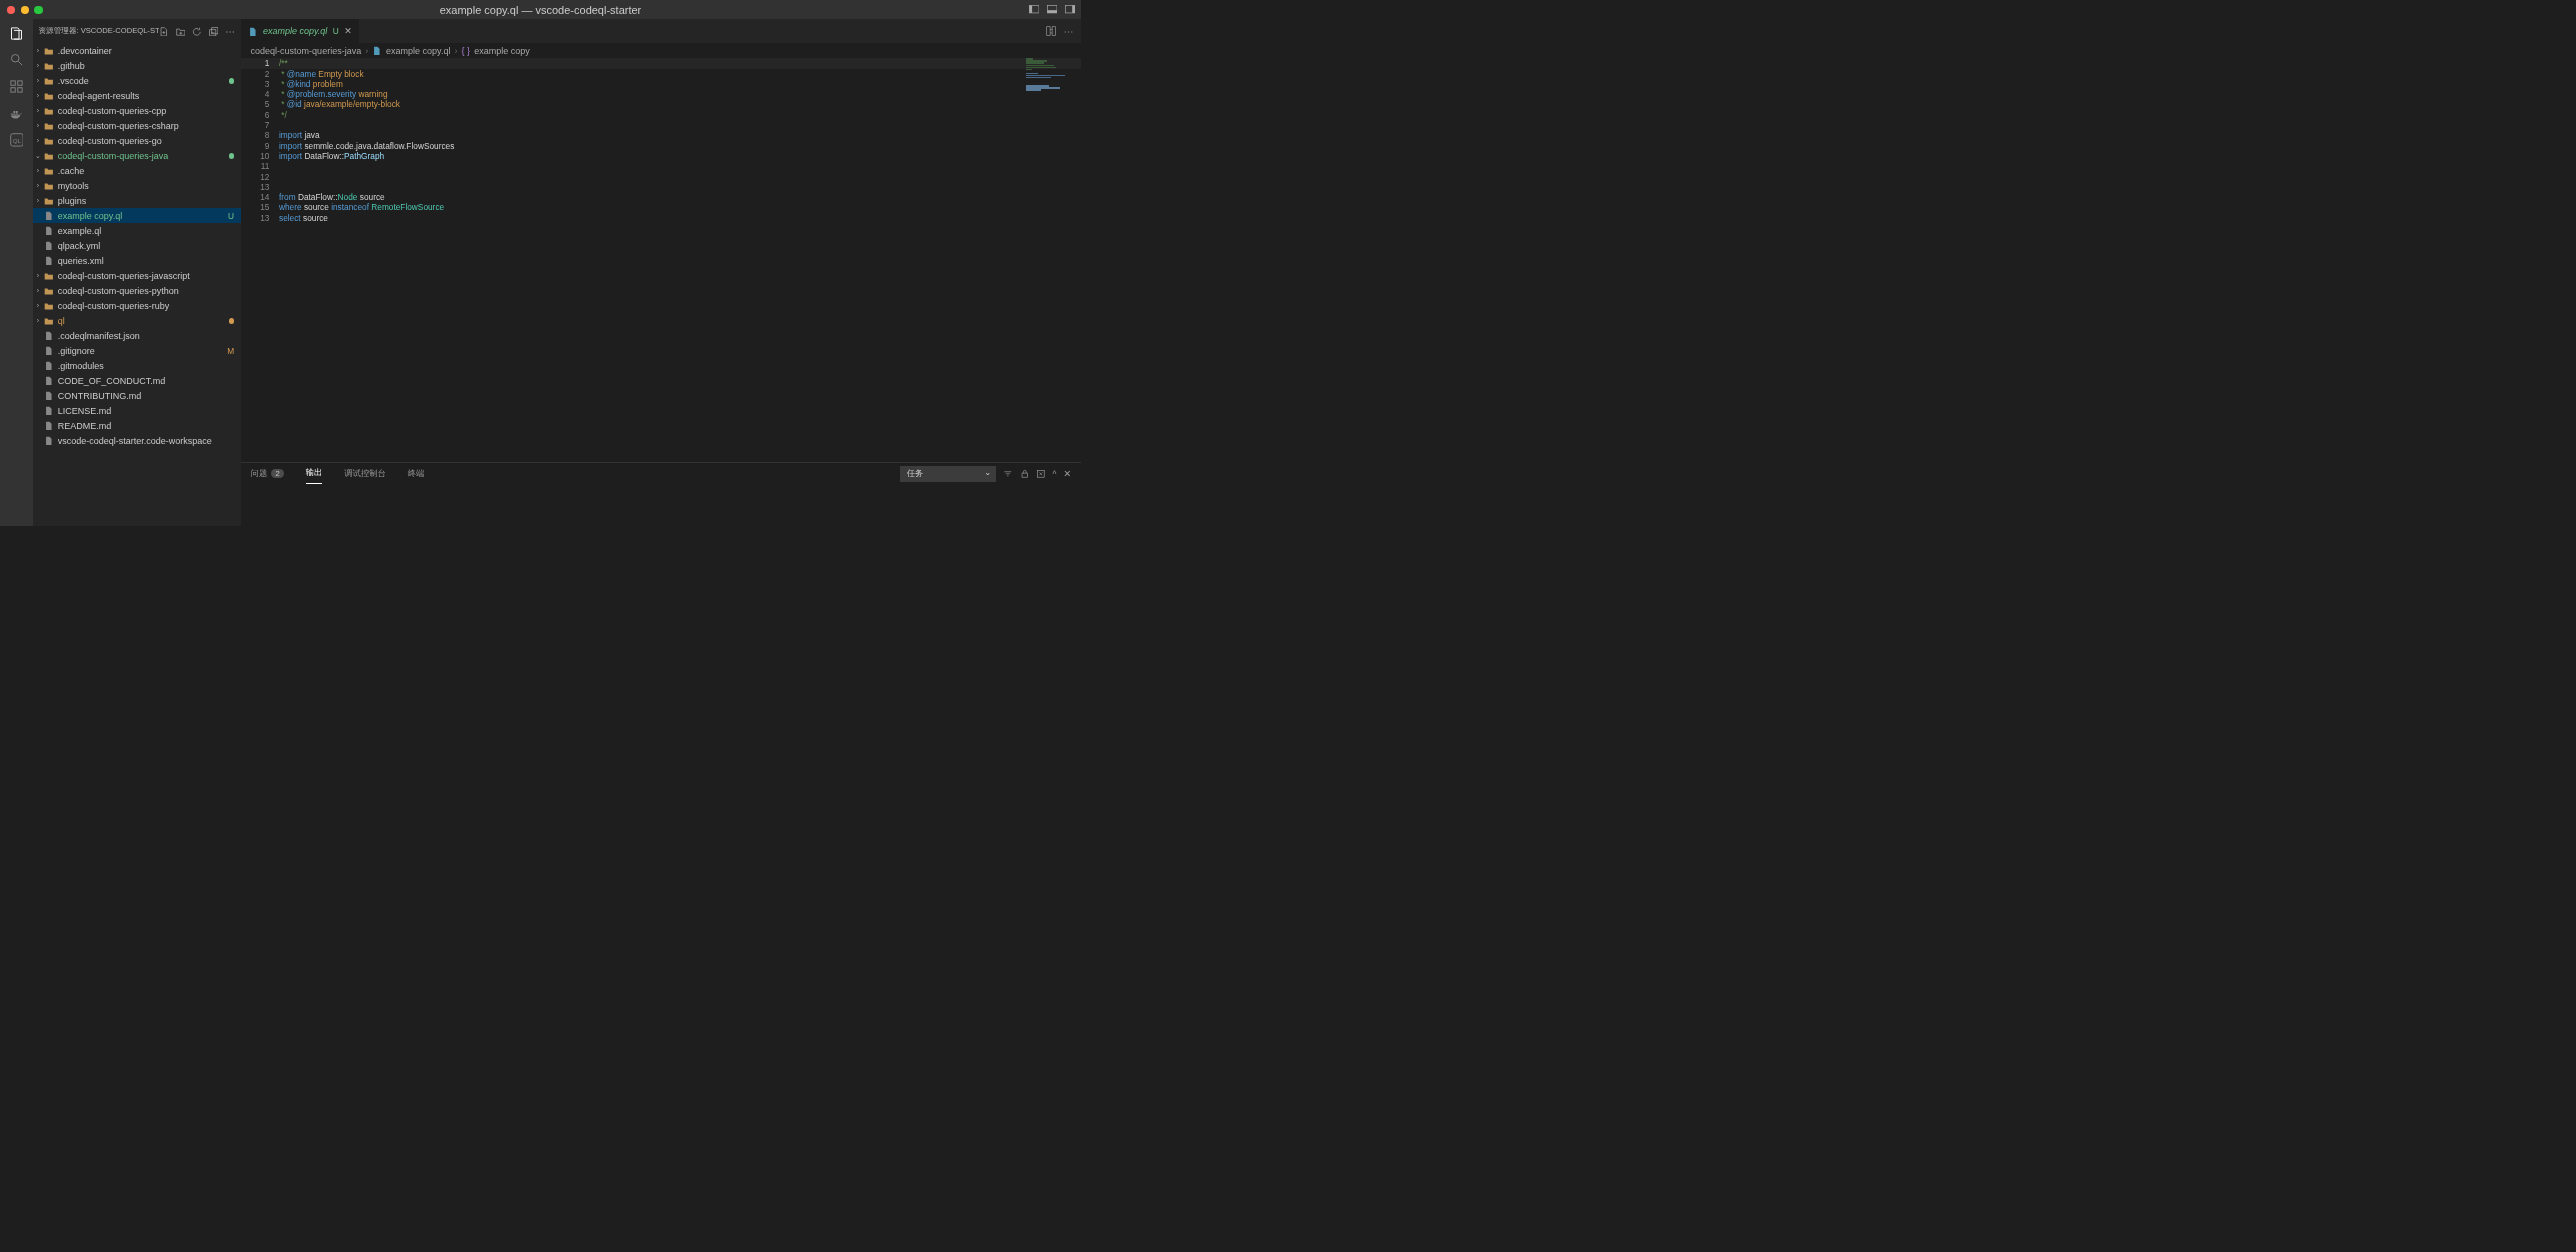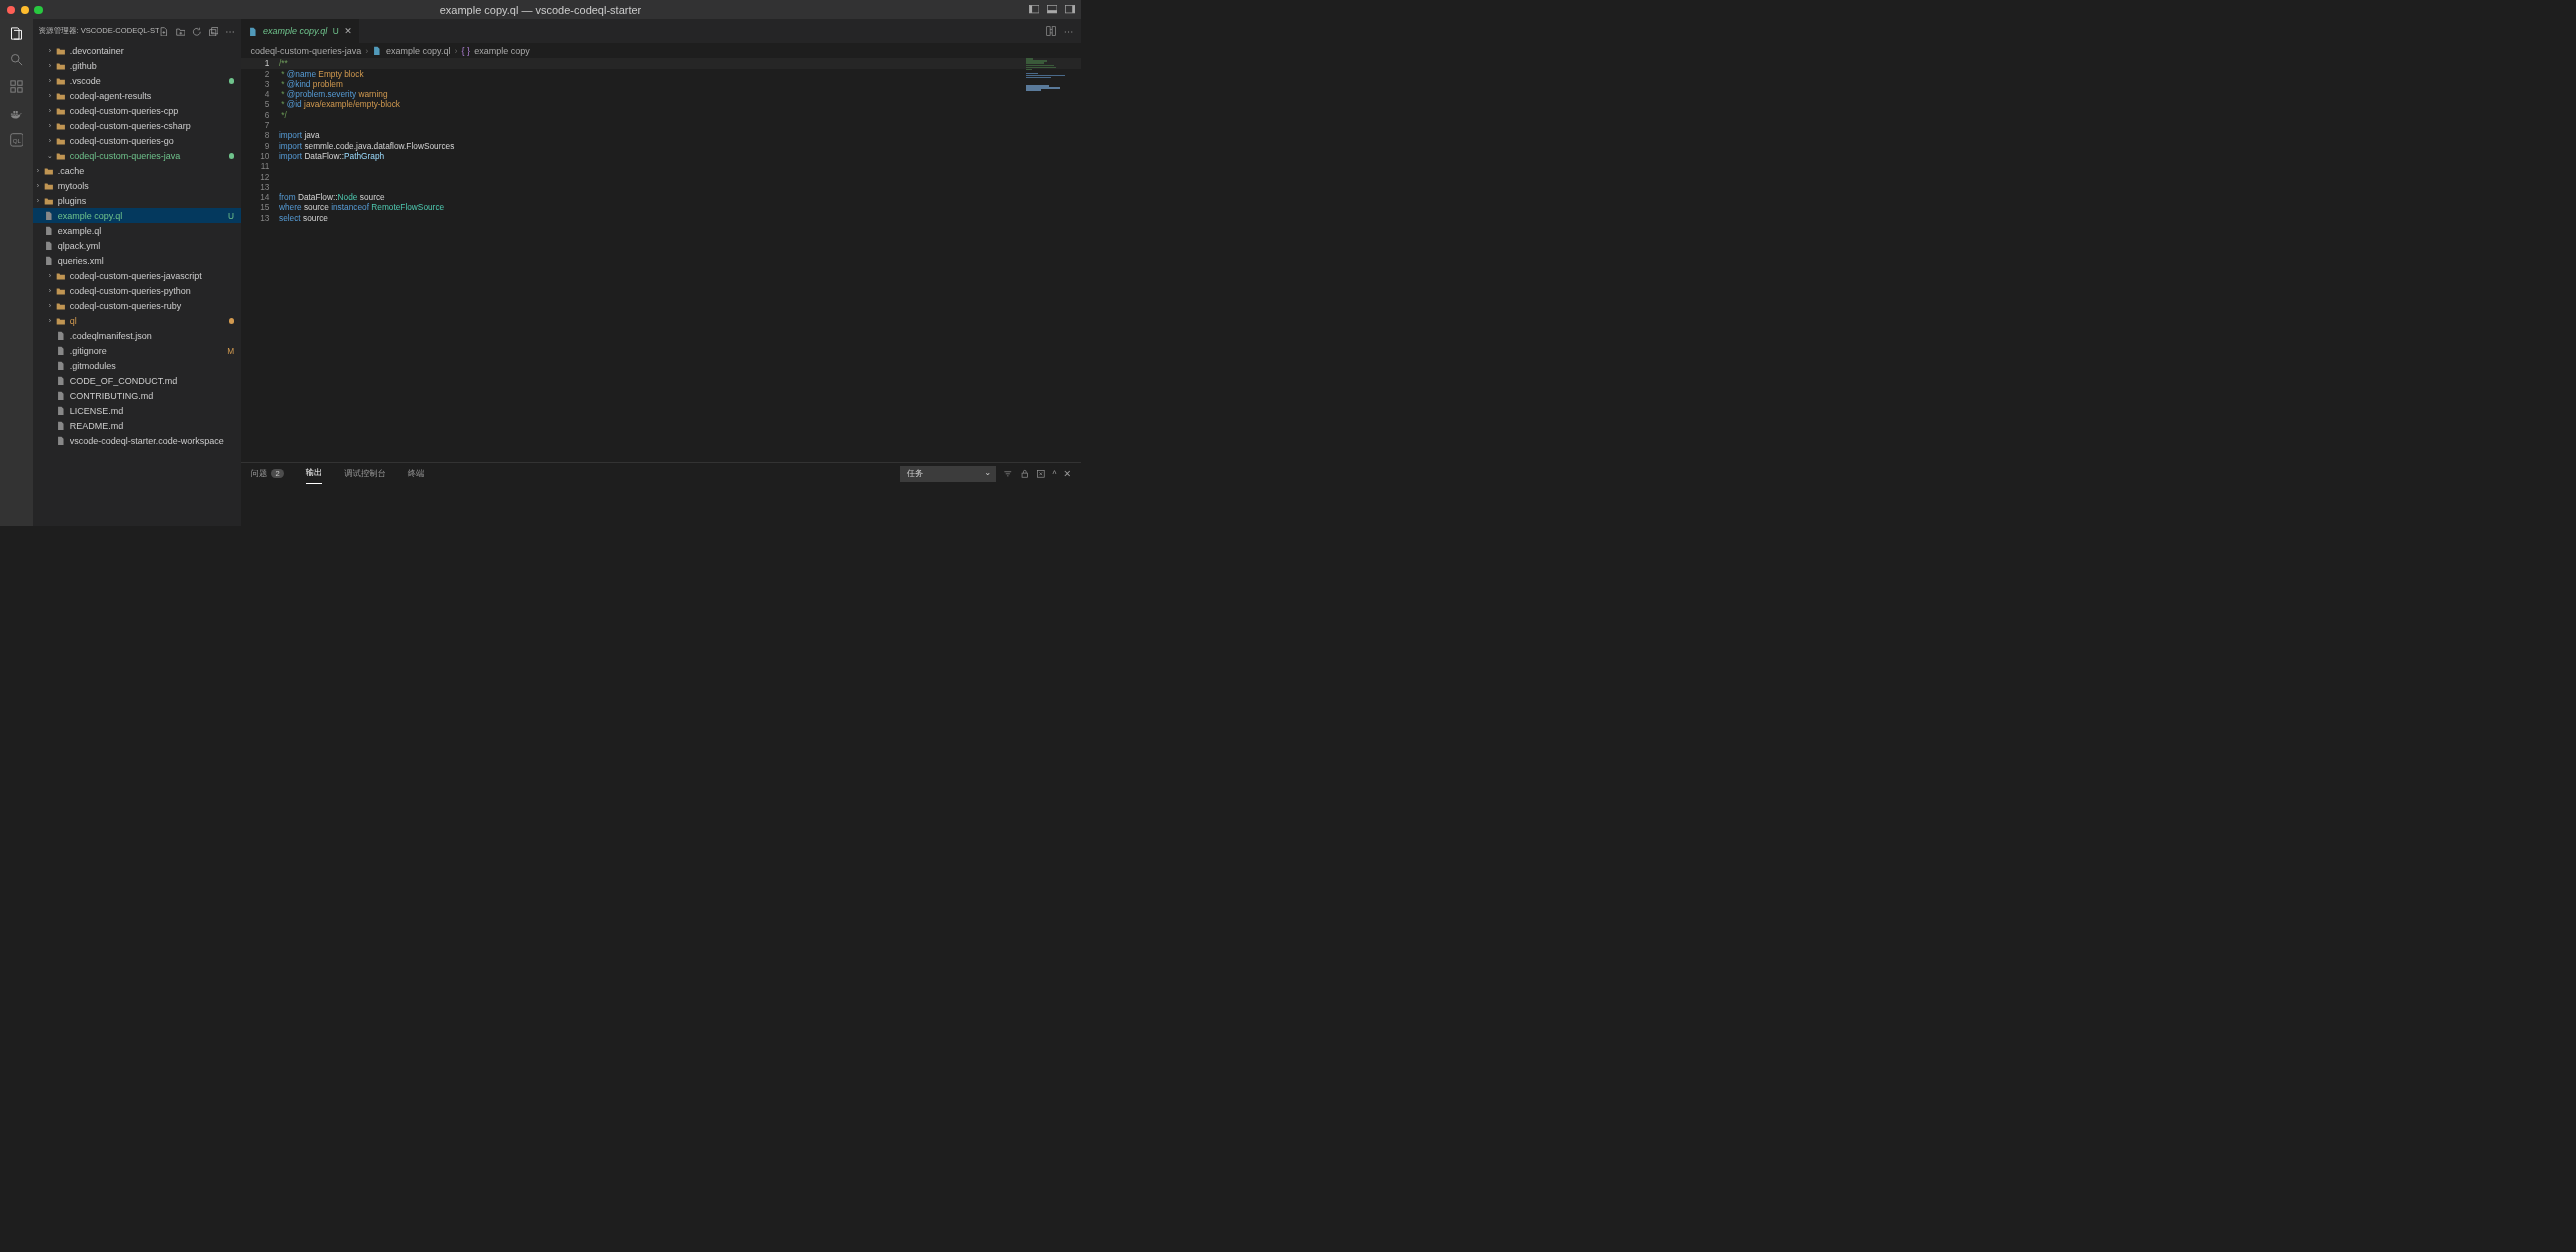--- a/index.html
+++ b/index.html
@@ -19,21 +19,21 @@
 .abicon { width:16.5px; height:16.5px; display:flex; align-items:center; justify-content:center; color:#858585; cursor:pointer; }
 .abicon.active { color:#fff; border-left:1.4px solid #fff; margin-left:-1.4px; padding-left:0; width:33px; }
 
 .sidebar { width:208px; background:#252526; display:flex; flex-direction:column; }
 .sidehdr { height:24px; display:flex; align-items:center; padding:0 5.5px; color:#bbb; font-size:7.6px; }
 .sidehdr .lbl { flex:1; white-space:nowrap; overflow:hidden; }
 .sidehdr .acts { display:flex; gap:5.5px; color:#aaa; }
 .tree { flex:1; overflow:auto; }
 .treerow { display:flex; align-items:center; height:15px; font-size:9px; color:#ccc; cursor:pointer; }
 .treerow.selected { background:#04395e; }
-.indent0 { padding-left:12px; }
+.indent0 { padding-left:0; }
 .indent1 { }
 .chev { width:9.6px; text-align:center; color:#aaa; font-size:6.9px; }
 .ficon { width:12.4px; display:inline-flex; justify-content:center; margin-right:2.8px; color:#aaa; }
 .treerow .name { flex:1; white-space:nowrap; overflow:hidden; }
 .treerow .badge { margin-right:6.9px; font-size:8.3px; color:#6fc38c; }
 .treerow .dot { width:5.5px; height:5.5px; border-radius:50%; background:#6fc38c; margin-right:6.9px; }
 .treerow.greenname .name { color:#6fc38c; }
 .treerow.orangename .badge { color:#d29a50; }
 
 .editor { flex:1; display:flex; flex-direction:column; background:#1e1e1e; position:relative; }

